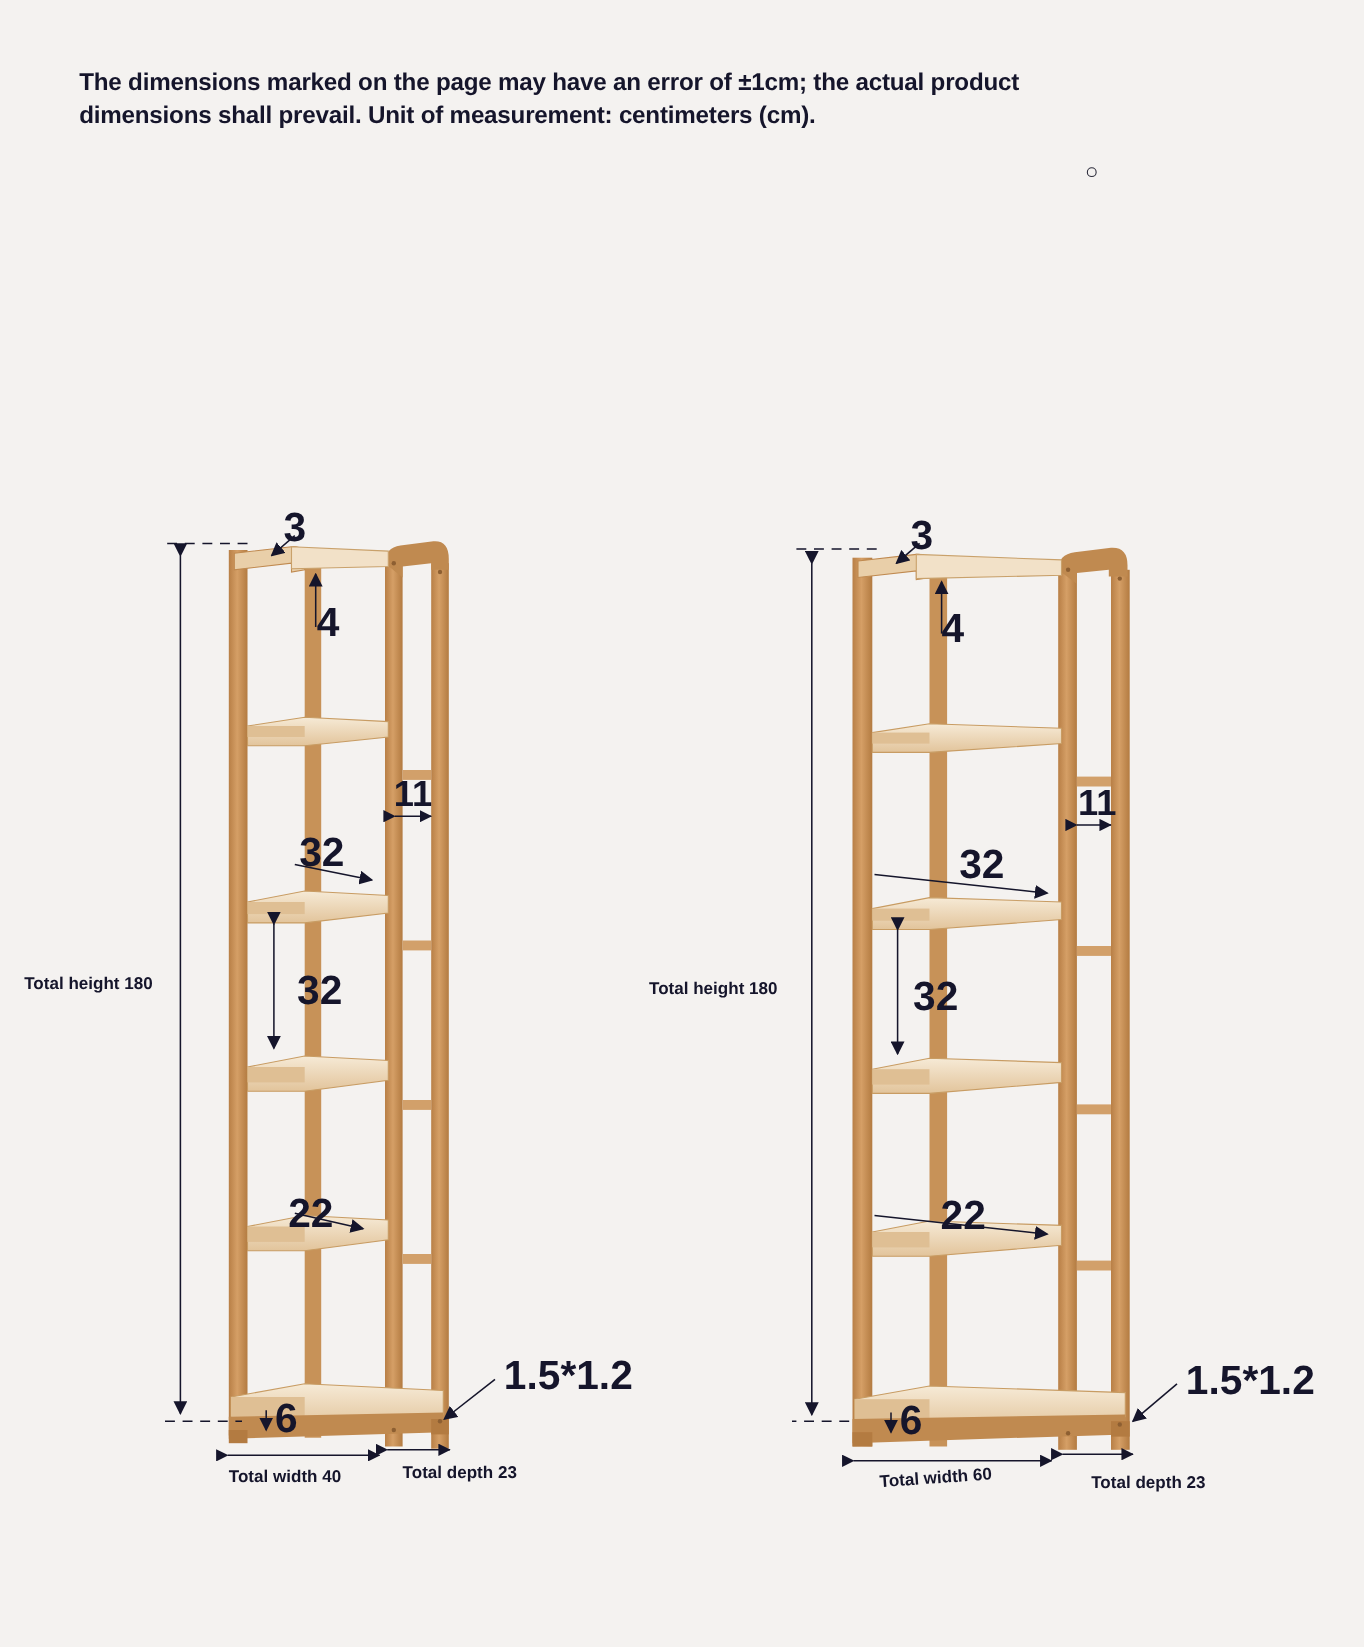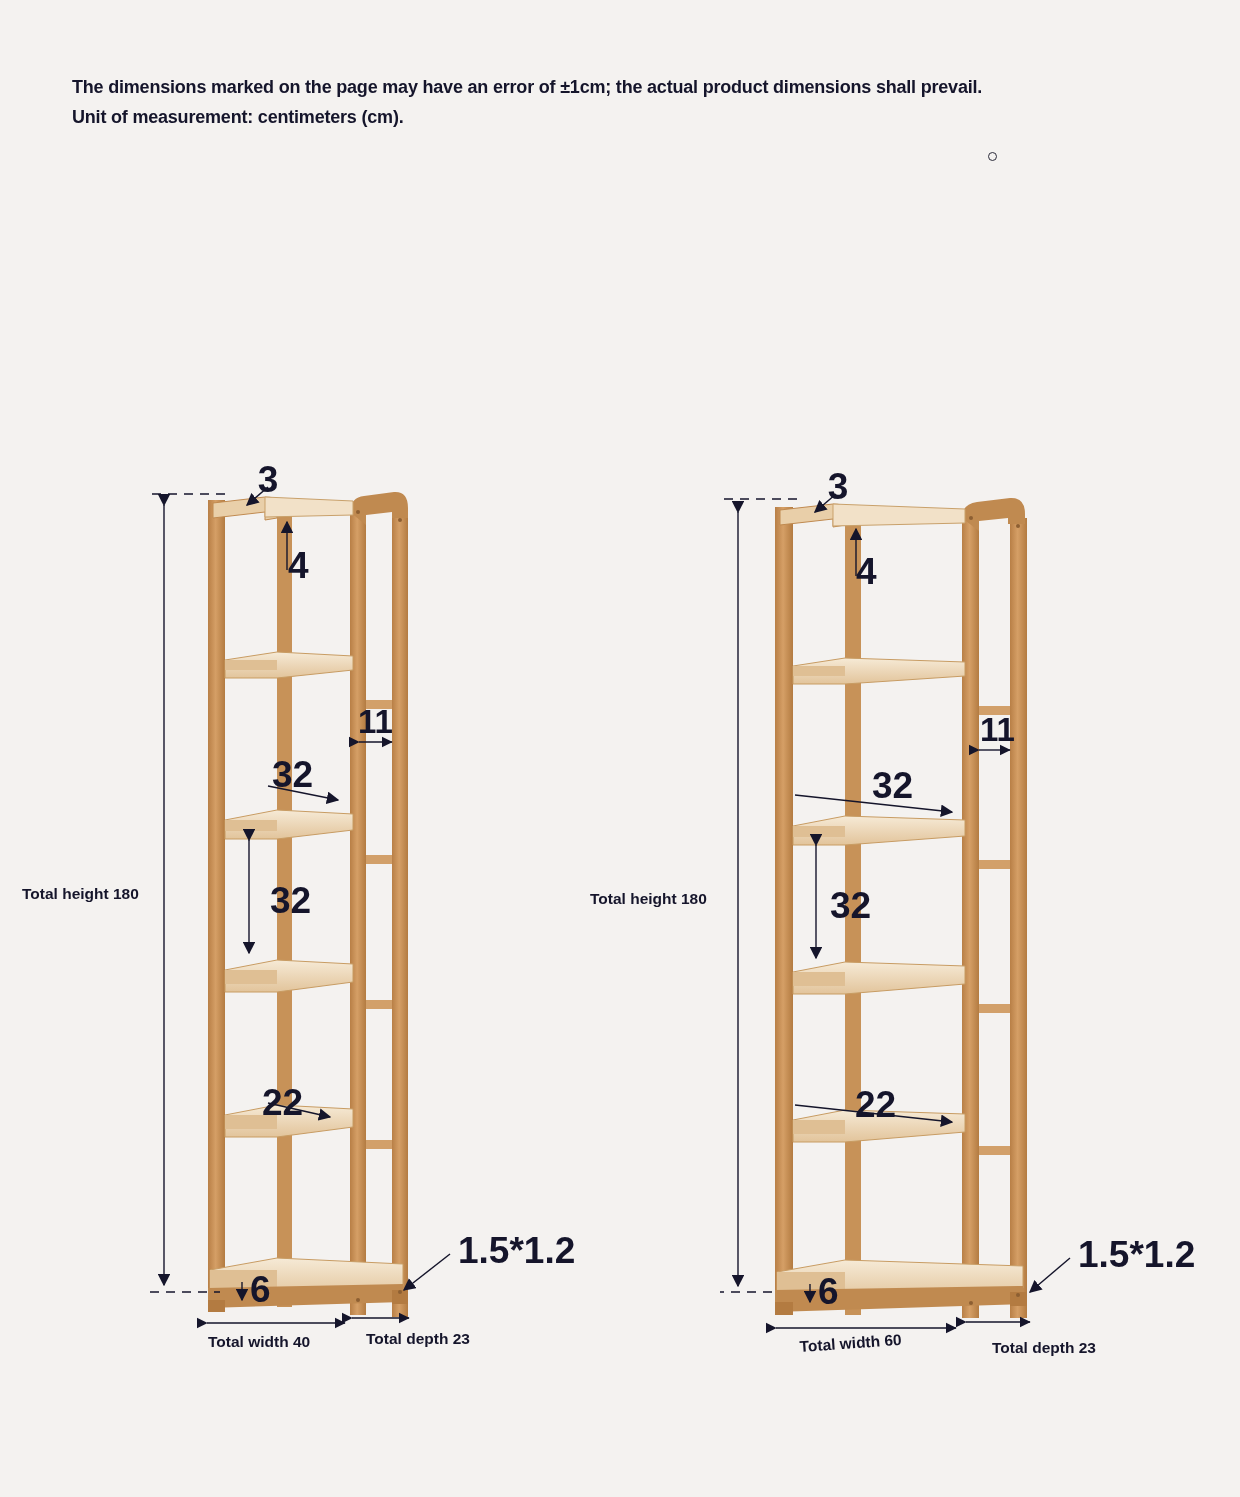--- a/index.html
+++ b/index.html
@@ -28,23 +28,23 @@
     font-weight: bold;
     color: #15152b;
     letter-spacing: -0.2px;
   }
   .note .line1 {
     font-size: 21.5px;
     line-height: 27px;
     width: 470px;
   }
   .note .line2 {
-    font-size: 18px;
+    font-size: 22px;
     line-height: 30px;
-    margin-top: 20px;
+    margin-top: 8px;
     width: 920px;
   }
   .degree-dot {
     position: absolute;
     left: 988px;
     top: 152px;
     width: 7px;
     height: 7px;
     border: 1.5px solid #2b2b3a;
     border-radius: 50%;

